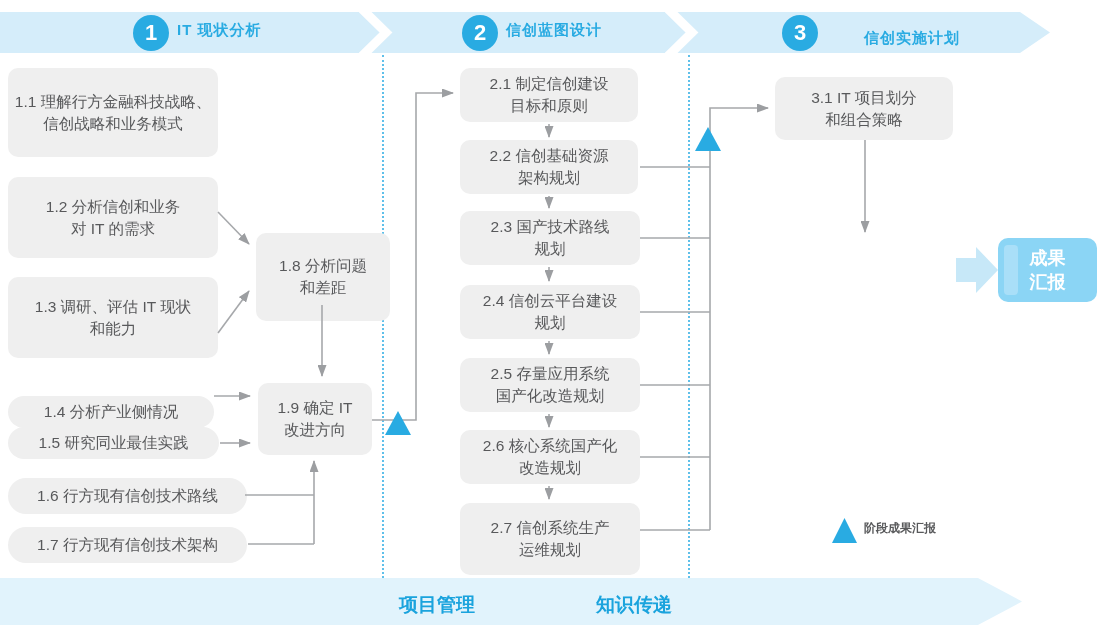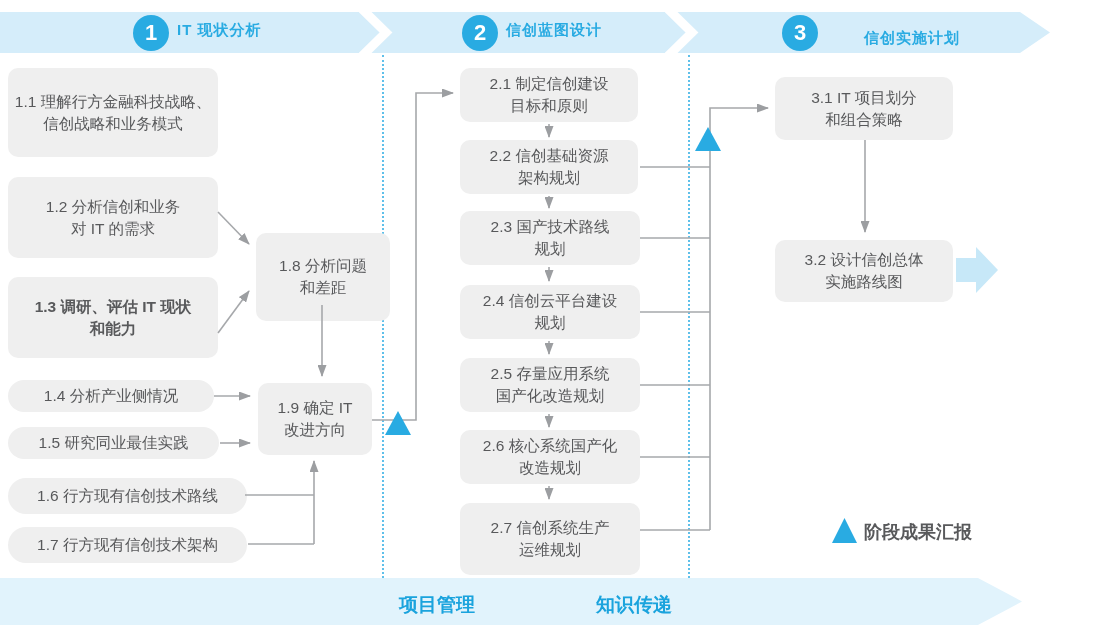--- a/index.html
+++ b/index.html
@@ -38,21 +38,21 @@
     position:absolute;left:998px;top:238px;width:99px;height:64px;background:#8bd5f5;
     border-radius:10px;color:#fff;font-size:18px;font-weight:bold;line-height:1.35;
     display:flex;align-items:center;justify-content:center;text-align:center;white-space:pre-line;
   }
   .result::before{
     content:"";position:absolute;left:6px;top:7px;bottom:7px;width:14px;
     background:#a9dff8;border-radius:4px;
   }
   
   .legend-label{
-    position:absolute;left:864px;top:520px;font-size:18px;font-weight:bold;color:#58595b;
+    position:absolute;left:864px;top:520px;font-size:12px;font-weight:bold;color:#58595b;
     white-space:nowrap;
   }
   
   .footer-band{
     position:absolute;left:0;top:578px;width:1022px;height:47px;background:#e1f3fc;
     clip-path:polygon(0 0,978px 0,1022px 50%,978px 100%,0 100%);
   }
   .footer-label{
     position:absolute;top:592px;font-size:19px;font-weight:bold;color:#1aa3dd;white-space:nowrap;
   }
@@ -80,23 +80,23 @@
   </div>
   <div class="phase-title" style="left:864px;margin-top:8px;">信创实施计划</div>
 
   <div class="dotline" style="left:382px;"></div>
   <div class="dotline" style="left:688px;"></div>
 
   <div class="gbox" style="left:8px;top:68px;width:210px;height:89px;">1.1 理解行方金融科技战略、
 信创战略和业务模式</div>
   <div class="gbox" style="left:8px;top:177px;width:210px;height:81px;">1.2 分析信创和业务
 对 IT 的需求</div>
-  <div class="gbox" style="left:8px;top:277px;width:210px;height:81px;font-weight:bold;">1.3 调研、评估 IT 现状
+  <div class="gbox" style="left:8px;top:277px;width:210px;height:81px;">1.3 调研、评估 IT 现状
 和能力</div>
-  <div class="gbox pill" style="left:8px;top:380px;width:206px;height:32px;">1.4 分析产业侧情况</div>
+  <div class="gbox pill" style="left:8px;top:396px;width:206px;height:32px;">1.4 分析产业侧情况</div>
   <div class="gbox pill" style="left:8px;top:427px;width:211px;height:32px;">1.5 研究同业最佳实践</div>
   <div class="gbox pill" style="left:8px;top:478px;width:239px;height:36px;">1.6 行方现有信创技术路线</div>
   <div class="gbox pill" style="left:8px;top:527px;width:239px;height:36px;">1.7 行方现有信创技术架构</div>
   <div class="gbox" style="left:256px;top:233px;width:134px;height:88px;">1.8 分析问题
 和差距</div>
   <div class="gbox" style="left:258px;top:383px;width:114px;height:72px;">1.9 确定 IT
 改进方向</div>
 
   <div class="gbox" style="left:460px;top:68px;width:178px;height:54px;">2.1 制定信创建设
 目标和原则</div>
@@ -108,23 +108,25 @@
 规划</div>
   <div class="gbox" style="left:460px;top:358px;width:180px;height:54px;">2.5 存量应用系统
 国产化改造规划</div>
   <div class="gbox" style="left:460px;top:430px;width:180px;height:54px;">2.6 核心系统国产化
 改造规划</div>
   <div class="gbox" style="left:460px;top:503px;width:180px;height:72px;">2.7 信创系统生产
 运维规划</div>
 
   <div class="gbox" style="left:775px;top:77px;width:178px;height:63px;">3.1 IT 项目划分
 和组合策略</div>
-  <div class="gbox" style="left:775px;top:240px;width:178px;height:62px;">3.2 设计信创总体
-实施路线图</div>
 
+  <div class="result">
+    <span style="position:relative;">成果
+汇报</span>
+  </div>
 
   <div class="legend-label">阶段成果汇报</div>
 
   <div class="footer-band"></div>
   <div class="footer-label" style="left:399px;">项目管理</div>
   <div class="footer-label" style="left:596px;">知识传递</div>
 
   <svg class="overlay" viewBox="0 0 1115 638">
     <defs>
       <marker id="arr" markerWidth="13" markerHeight="9" refX="11" refY="4.5" orient="auto" markerUnits="userSpaceOnUse">

